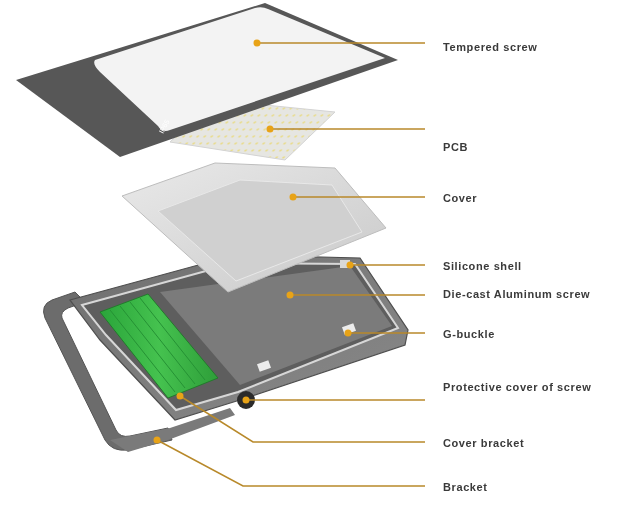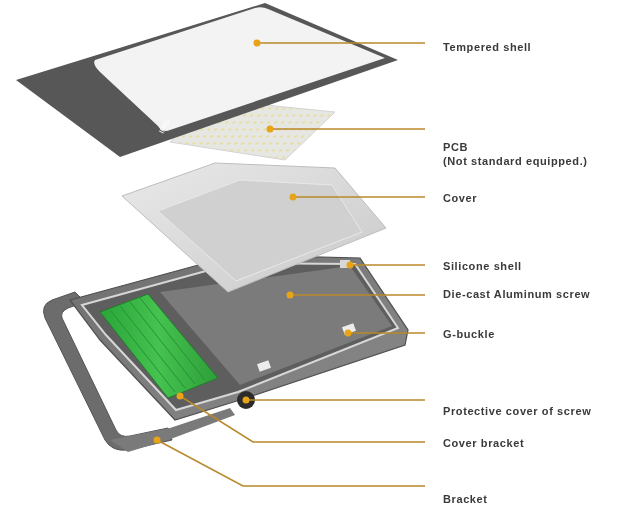--- a/index.html
+++ b/index.html
@@ -88,21 +88,21 @@
     <circle cx="293" cy="197" r="3.5"></circle>
     <circle cx="350" cy="265" r="3.5"></circle>
     <circle cx="290" cy="295" r="3.5"></circle>
     <circle cx="348" cy="333" r="3.5"></circle>
     <circle cx="246" cy="400" r="3.5"></circle>
     <circle cx="180" cy="396" r="3.5"></circle>
     <circle cx="157" cy="440" r="3.5"></circle>
   </g>
 </svg>
 
-<div class="label" style="top:40px"><span>Tempered shell</span></div>
-<div class="label" style="top:140px"><span>PCB</span><span class="sub">(Not standard equipped.)</span></div>
+<div class="label" style="top:40px"><span>Tempered screw</span></div>
+<div class="label" style="top:140px"><span>PCB</span></div>
 <div class="label" style="top:191px"><span>Cover</span></div>
 <div class="label" style="top:259px"><span>Silicone shell</span></div>
 <div class="label" style="top:287px"><span>Die-cast  Aluminum screw</span></div>
 <div class="label" style="top:327px"><span>G-buckle</span></div>
-<div class="label" style="top:404px"><span>Protective cover of screw</span></div>
+<div class="label" style="top:380px"><span>Protective cover of screw</span></div>
 <div class="label" style="top:436px"><span>Cover bracket</span></div>
-<div class="label" style="top:492px"><span>Bracket</span></div>
+<div class="label" style="top:480px"><span>Bracket</span></div>
 
 </body></html>

